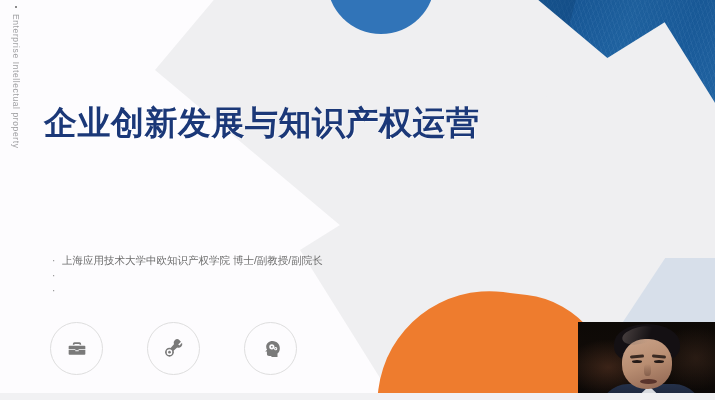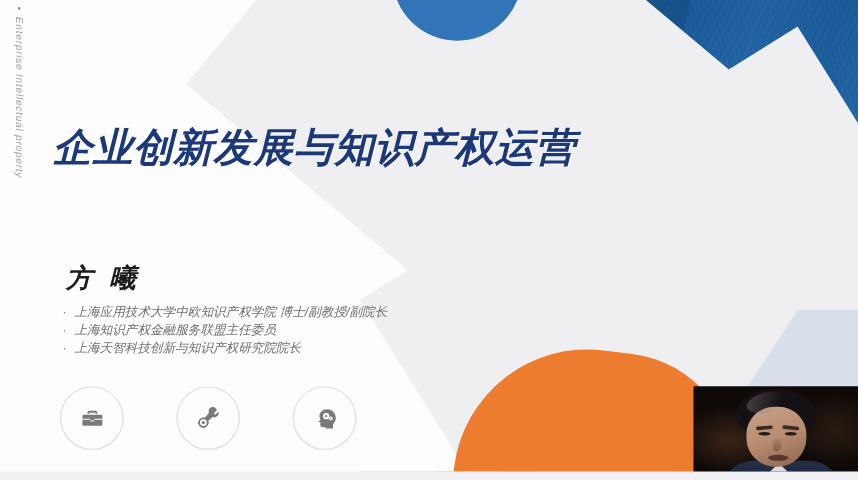--- a/index.html
+++ b/index.html
@@ -25,21 +25,20 @@
 
   
   #slide {
     position: absolute;
     left: 0;
     top: 0;
     width: 715px;
     height: 393px;
     background: #fdfcfe;
     overflow: hidden;
-    font-style: italic;
   }
 
   
   #bottom-strip {
     position: absolute;
     left: 0;
     top: 393px;
     width: 715px;
     height: 7px;
     background: #f1f1f3;
@@ -410,34 +409,31 @@
     <div class="orange-shape"></div>
     <div class="orange-shape-fill"></div>
 
     <div class="side-label">
       <div class="side-bullet"></div>
       <div class="side-label-text">Enterprise Intellectual property</div>
     </div>
 
     <div class="slide-title">企业创新发展与知识产权运营</div>
 
-    <div class="speaker-name">方 曦</div>
 
     <ul class="credentials">
       <li>
         <span class="cred-bullet">·</span>
         <span class="cred-text">上海应用技术大学中欧知识产权学院  博士/副教授/副院长</span>
       </li>
       <li>
         <span class="cred-bullet">·</span>
-        <span class="cred-text">上海知识产权金融服务联盟主任委员</span>
       </li>
       <li>
         <span class="cred-bullet">·</span>
-        <span class="cred-text">上海天智科技创新与知识产权研究院院长</span>
       </li>
     </ul>
 
     <div class="icon-row">
 
       <div class="icon-circle">
         <span>
           <svg width="20" height="20" viewBox="0 0 24 24" fill="#7a7a7a">
             <path d="M9 4h6a2 2 0 0 1 2 2v1h-2V6H9v1H7V6a2 2 0 0 1 2-2z"></path>
             <path d="M3 8h18a1 1 0 0 1 1 1v3H14v1.6h-4V12H2V9a1 1 0 0 1 1-1z"></path>

